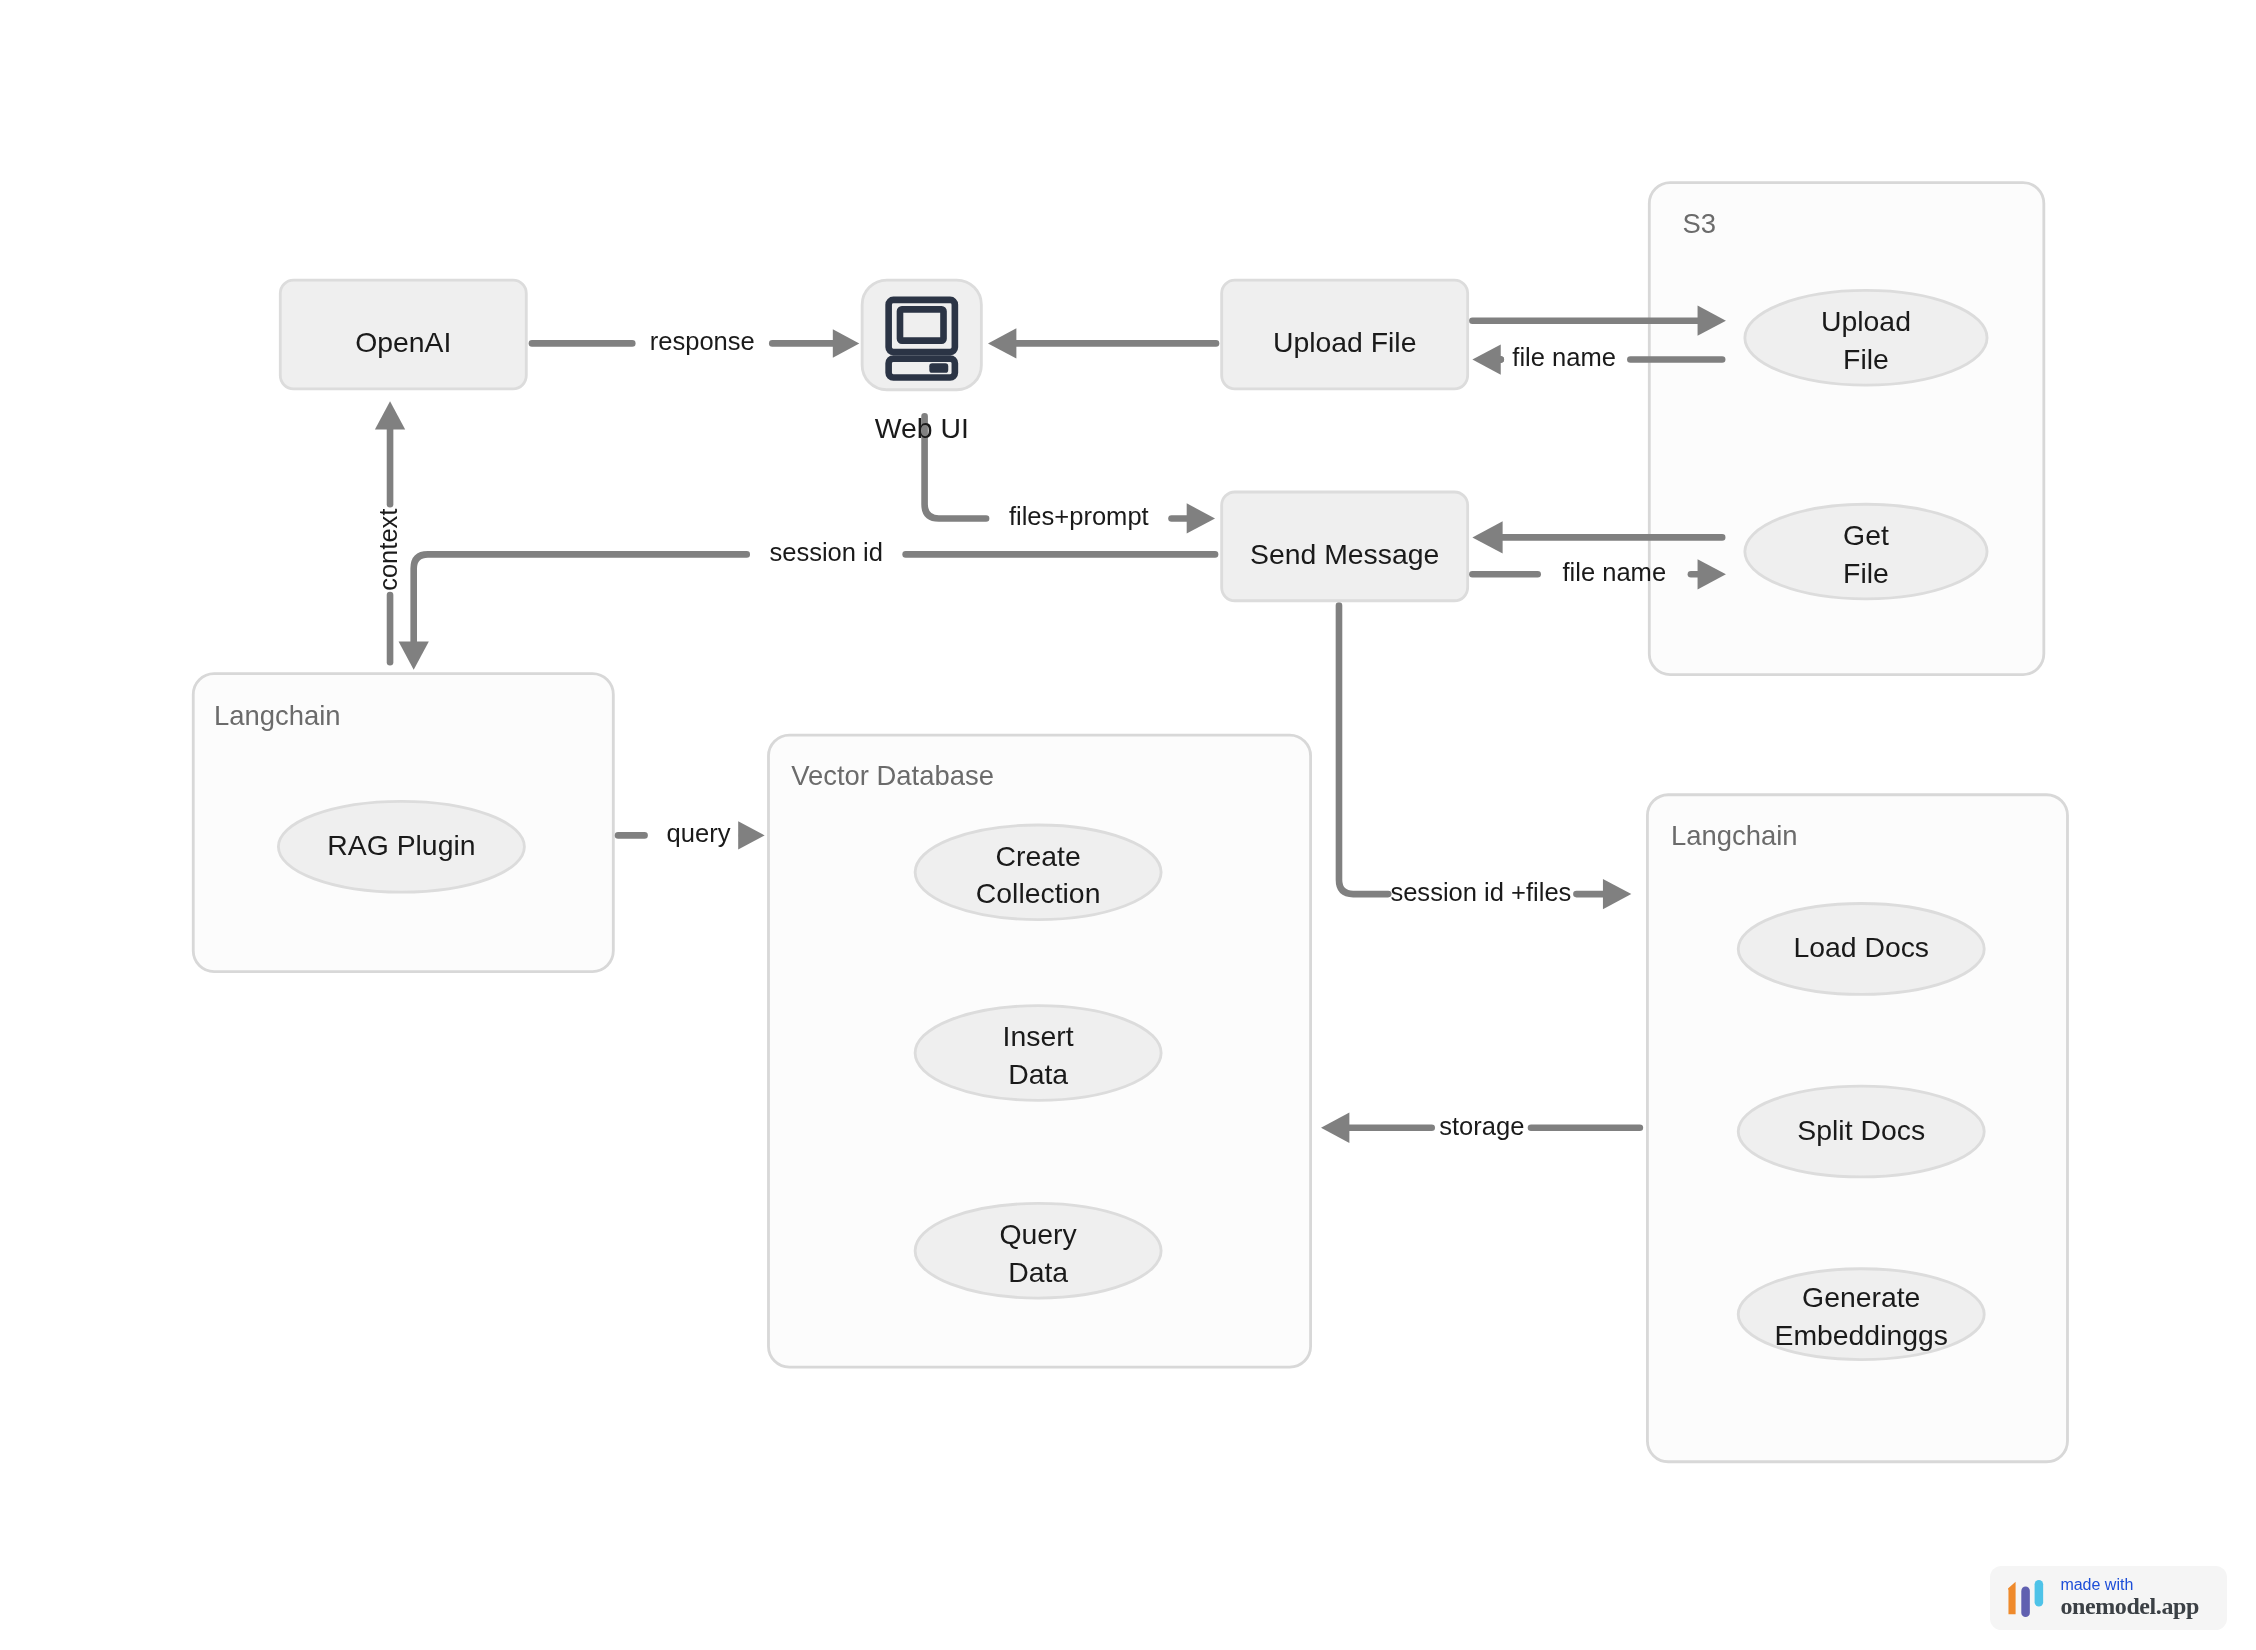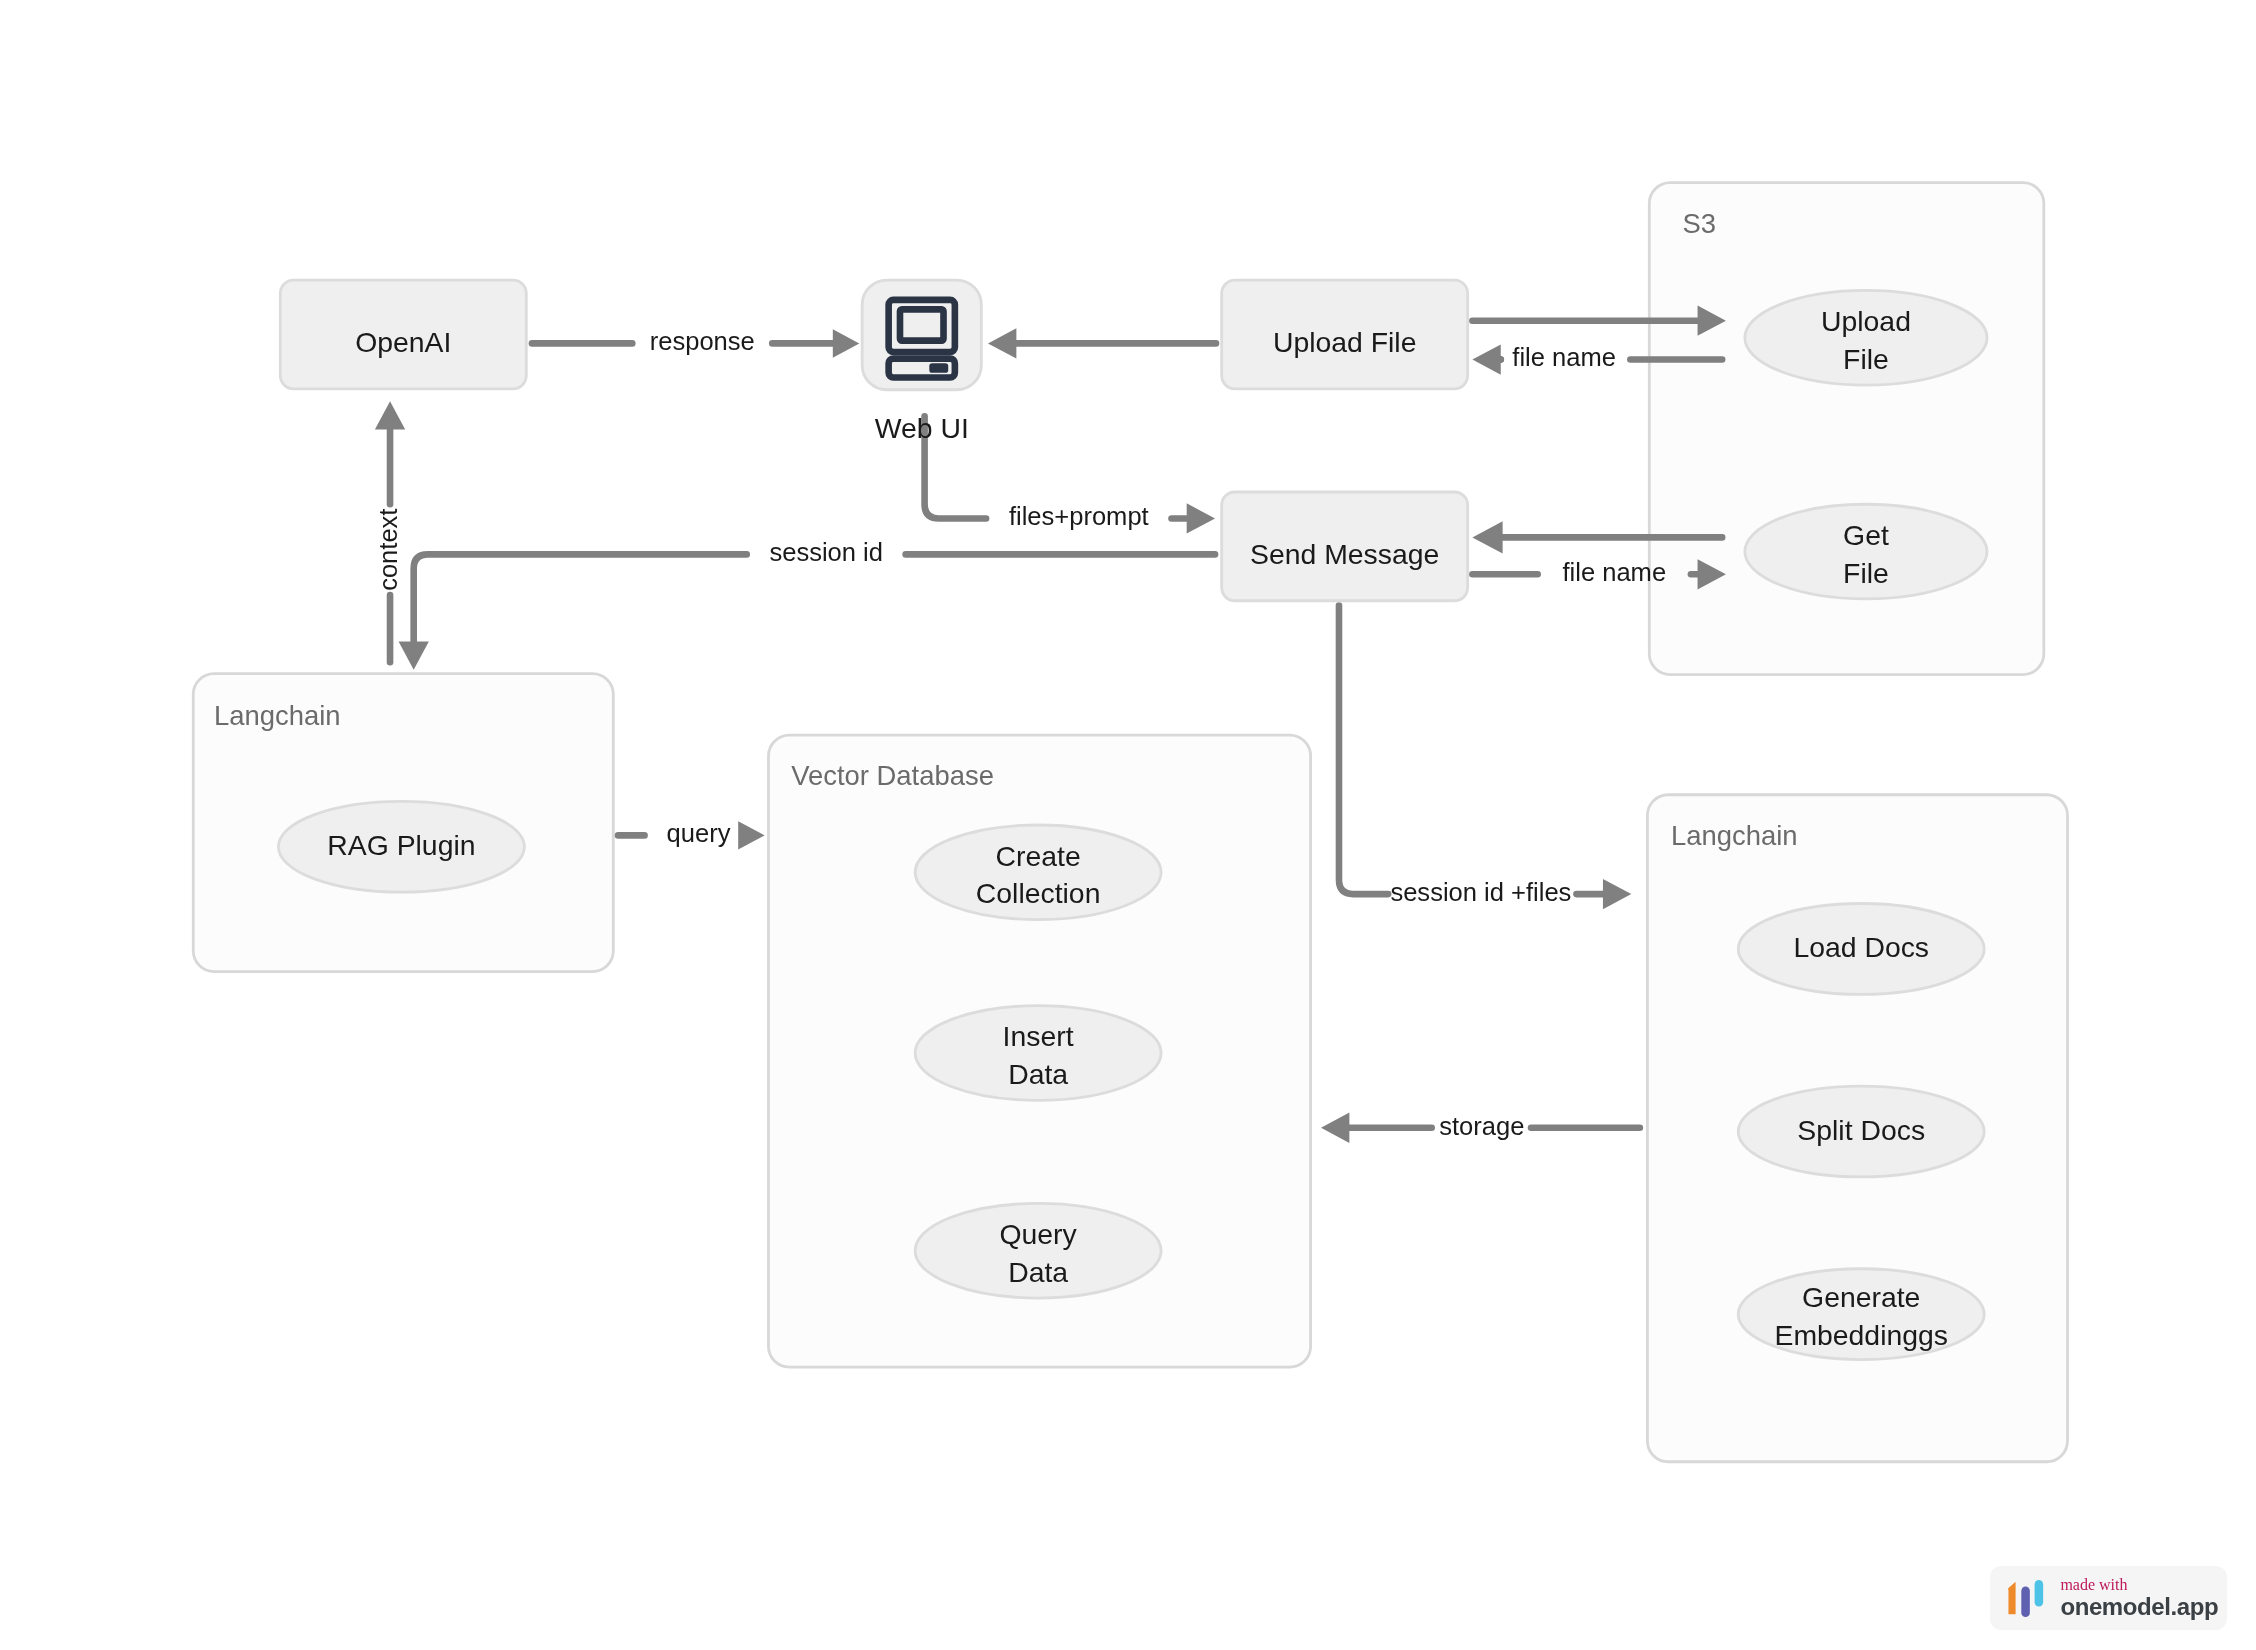--- a/index.html
+++ b/index.html
@@ -97,26 +97,26 @@
     gap: 2.8px;
     height: 38px;
   }
   #watermark .wm-text {
     display: flex;
     flex-direction: column;
     justify-content: center;
     line-height: 1.05;
   }
   #watermark .wm-made {
+    font-family: Liberation Sans, sans-serif;
+    font-size: 16px;
+    color: #1d4ed8;
+  }
+  #watermark .wm-brand {
     font-family: Liberation Serif, serif;
-    font-size: 16px;
-    color: #be185d;
-  }
-  #watermark .wm-brand {
-    font-family: Liberation Sans, sans-serif;
     font-size: 24px;
     font-weight: bold;
     color: #3b4045;
     letter-spacing: -0.4px;
   }
 </style>
 </head>
 <body>
 
 <svg id="canvas" viewBox="0 0 2384 1744" xmlns="http://www.w3.org/2000/svg">

